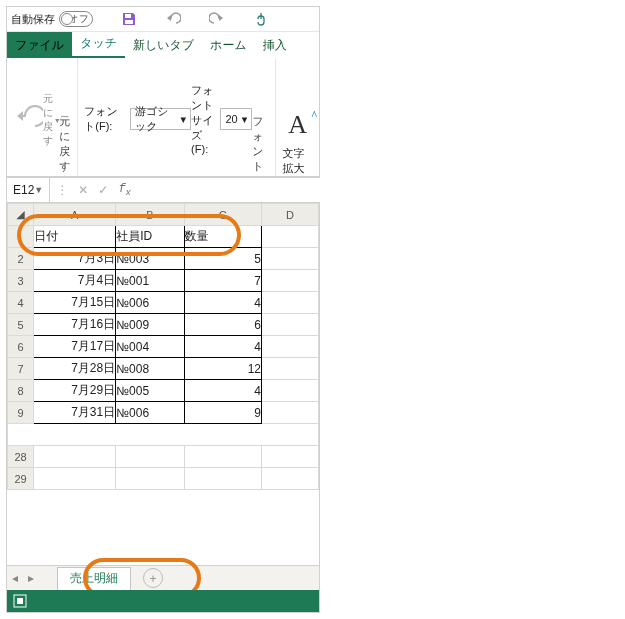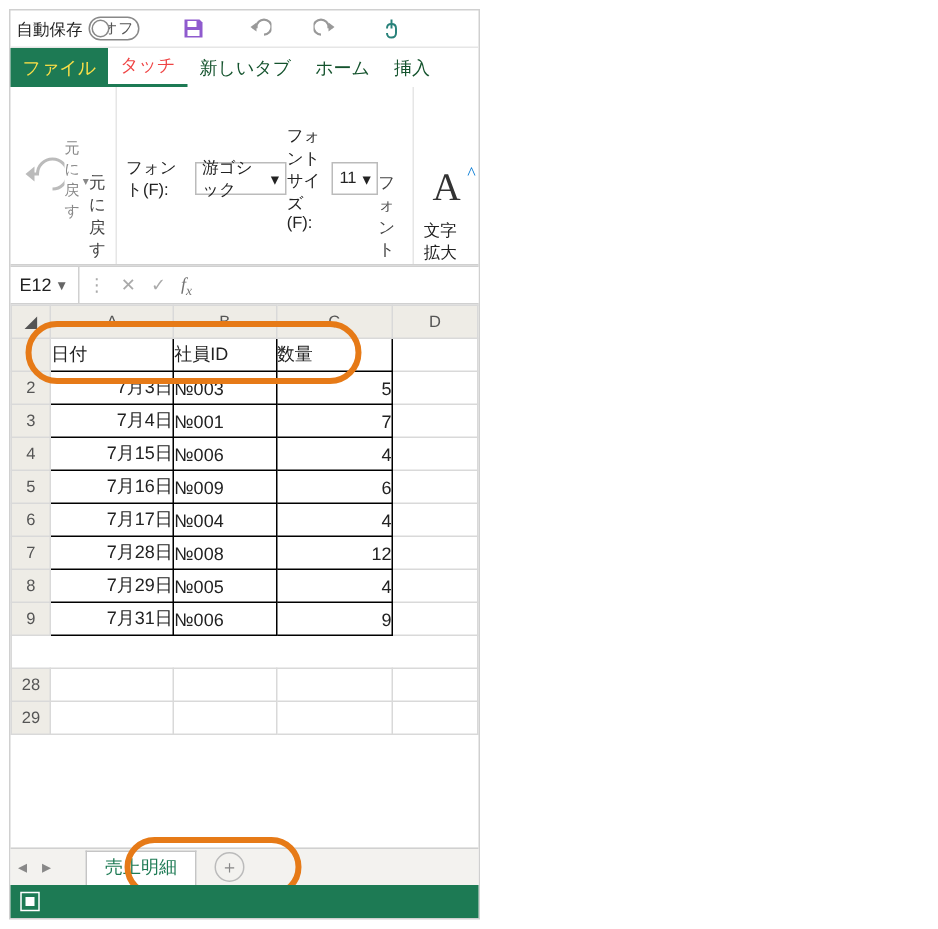--- a/index.html
+++ b/index.html
@@ -9,41 +9,41 @@
   .qat{display:flex;align-items:center;height:24px;border-bottom:1px solid #e6e6e6;padding:0 4px;gap:28px;}
   .asave{display:flex;align-items:center;gap:4px;font-size:11px;}
   .switch{width:32px;height:14px;border:1px solid #888;border-radius:8px;position:relative;display:inline-block;}
   .switch::after{content:"";width:10px;height:10px;border-radius:50%;border:1px solid #888;position:absolute;left:1px;top:1px;background:#fff;}
   .switch span{position:absolute;right:3px;top:0;font-size:10px;color:#555;}
   .qicon{width:16px;height:16px;display:flex;align-items:center;justify-content:center;}
   svg{display:block;}
   
   .tabs{display:flex;align-items:flex-end;height:26px;}
   .tab{padding:0 8px;height:26px;display:flex;align-items:center;font-size:12px;color:#14532d;cursor:default;}
-  .tab.file{background:#1d7a54;color:#fde047;}
-  .tab.active{border-bottom:2px solid #1d7a54;color:#ef4444;font-weight:400;}
+  .tab.file{background:#1d7a54;color:#000000;}
+  .tab.active{border-bottom:2px solid #1d7a54;color:#0f766e;font-weight:400;}
   
   .ribbon{display:flex;height:118px;border-bottom:1px solid #d0d0d0;}
   .rgroup{border-right:1px solid #e6e6e6;padding:4px 6px 0;display:flex;align-items:center;justify-content:space-between;}
   .rgroup .glabel{font-size:11px;color:#444;margin-top:auto;margin-bottom:2px;}
   .undo-big{width:32px;height:32px;display:flex;align-items:center;justify-content:center;color:#888;}
   .undo-txt{font-size:10px;color:#888;margin-top:2px;display:flex;align-items:center;gap:2px;}
   .fontgrp{flex:1;}
   .frow{display:flex;align-items:center;gap:4px;margin:4px 0;font-size:11px;}
   .combo{border:1px solid #bbb;height:20px;display:flex;align-items:center;padding:0 4px;background:#fff;}
   .combo .arrow{margin-left:4px;}
   .aenlarge{display:flex;flex-direction:column;align-items:center;justify-content:flex-end;padding:4px 6px 0;}
   .aenlarge .A{font-family:"Times New Roman",serif;font-size:26px;position:relative;color:#333;}
   .aenlarge .A sup{position:absolute;top:-2px;right:-10px;color:#0078d4;font-size:12px;}
   
   .namefx{display:flex;align-items:center;height:24px;border-bottom:1px solid #d0d0d0;border-top:1px solid #d0d0d0;}
   .namebox{width:58px;border-right:1px solid #d0d0d0;padding:0 6px;height:100%;display:flex;align-items:center;}
   .namebox .arrow{margin-left:auto;font-size:9px;color:#666;}
   .fxbtns{display:flex;align-items:center;padding:0 6px;gap:10px;color:#aaa;}
-  .fxlabel{font-style:italic;font-family:Liberation Serif, serif;color:#737373;}
+  .fxlabel{font-style:italic;font-family:Liberation Mono, monospace;color:#737373;}
   .fxinput{flex:1;height:100%;border:none;outline:none;padding:0 4px;}
   
   .grid{position:relative;}
   table.sheet{border-collapse:collapse;width:100%;font-size:12px;}
   table.sheet th, table.sheet td{border:1px solid #d9d9d9;height:21px;padding:0;}
   table.sheet th{background:#eeece6;color:#555;font-weight:normal;text-align:center;font-size:11px;}
   .rowhdr{width:22px;text-align:center;background:#eeece6;color:#555;font-size:11px;}
   .colA{width:72px;} .colB{width:60px;} .colC{width:68px;} .colD{width:50px;}
   .cell{padding:0 4px;overflow:hidden;white-space:nowrap;}
   .al-l{text-align:left;} .al-r{text-align:right;}
@@ -136,21 +136,21 @@
         <div class="frow">
           <span>フォント(F):</span>
           <span class="combo" style="width:76px">
             <span>游ゴシック</span>
               <span class="arrow">▾</span>
           </span>
         </div>
         <div class="frow">
           <span>フォント サイズ(F):</span>
           <span class="combo" style="width:30px">
-            <span>11</span>
+            <span>20</span>
               <span class="arrow">▾</span>
           </span>
         </div>
         <div class="glabel" style="align-self:flex-end;margin-right:6px">フォント</div>
       </div>
       <div class="aenlarge">
         <div class="A">A<sup>^</sup></div>
         <div style="font-size:11px;margin-top:6px">文字拡大</div>
       </div>
     </div>

